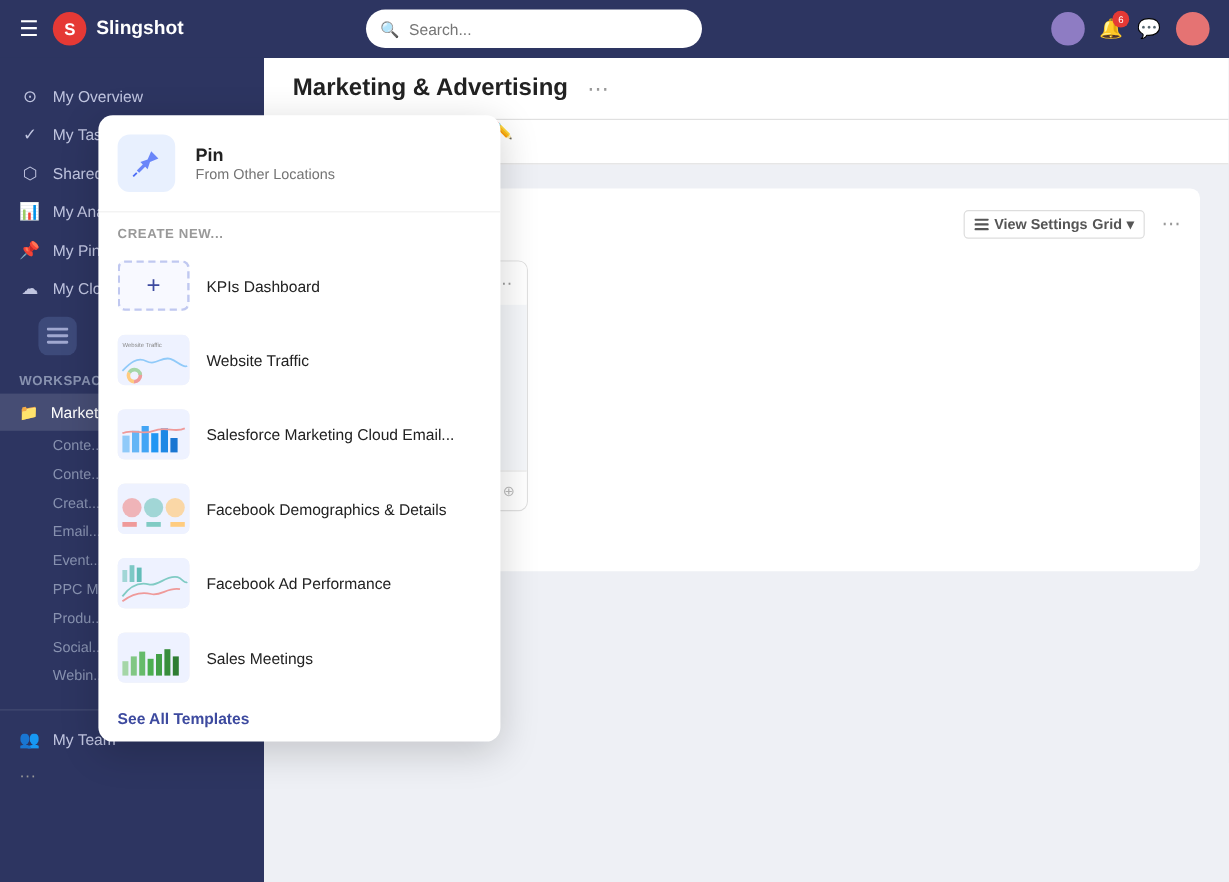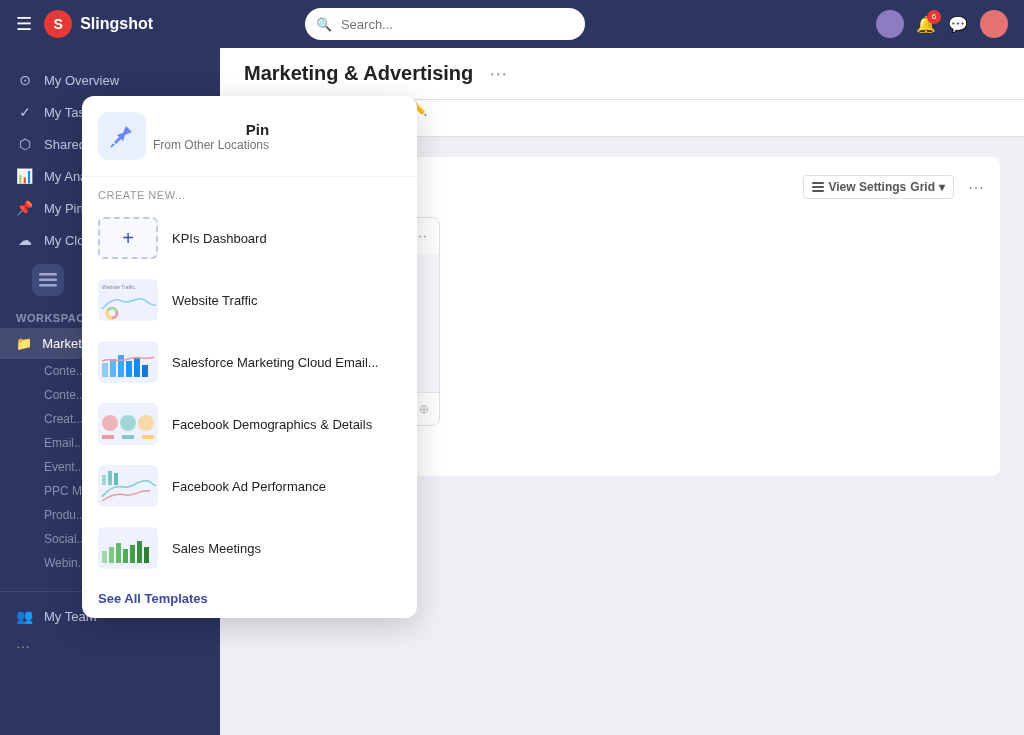--- a/index.html
+++ b/index.html
@@ -222,36 +222,35 @@
       background: white;
       border-radius: 12px;
       box-shadow: 0 8px 32px rgba(0,0,0,0.18);
       z-index: 200;
       overflow: hidden;
     }
     .dropdown-pin-section {
       padding: 16px;
       display: flex;
       align-items: center;
-      gap: 7px;
+      gap: 17px;
       border-bottom: 1px solid #f0f0f0;
-      text-align: right;
     }
     .pin-icon-box {
       width: 48px; height: 48px;
       background: #e8f0fe;
       border-radius: 10px;
       display: flex; align-items: center; justify-content: center;
       font-size: 22px;
     }
     .pin-info-title { font-size: 15px; font-weight: 600; color: #222; }
     .pin-info-sub { font-size: 12px; color: #737373; }
     .create-new-label {
       padding: 12px 16px 6px;
-      font-size: 11px; font-weight: 400; color: #999;
+      font-size: 11px; font-weight: 700; color: #999;
       letter-spacing: 0.5px; text-transform: uppercase;
     }
     .dropdown-item {
       display: flex; align-items: center; gap: 14px;
       padding: 10px 16px;
       cursor: pointer;
     }
     .dropdown-item-thumb {
       width: 60px; height: 42px;
       background: #f0f2f8;

